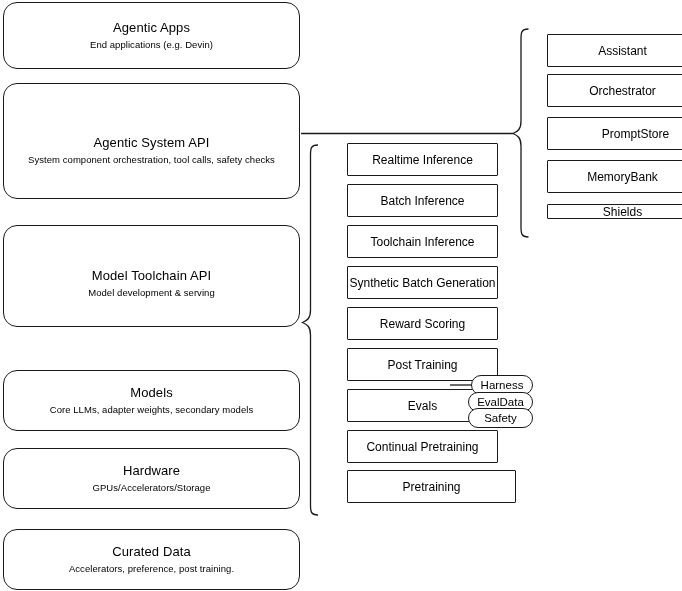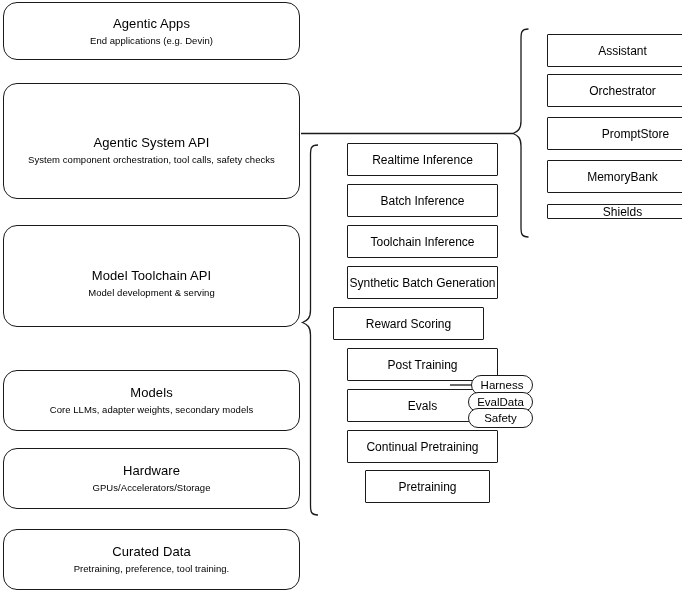--- a/index.html
+++ b/index.html
@@ -119,21 +119,21 @@
              L 310.5 310
              C 310.5 318, 307.5 320.5, 302.5 322.5
              C 307.5 324.5, 310.5 327, 310.5 335
              L 310.5 503
              C 310.5 510.5, 310 515, 318 515"></path>
 
     <line x1="450" y1="385" x2="481" y2="385"></line>
     <line x1="450" y1="418" x2="481" y2="418"></line>
   </svg>
 
-  <div class="box layer-box" style="left:3px; top:2px; width:297px; height:58px;">
+  <div class="box layer-box" style="left:3px; top:2px; width:297px; height:67px;">
     <div class="textwrap">
       <div class="title">Agentic Apps</div>
       <div class="subtitle">End applications (e.g. Devin)</div>
     </div>
   </div>
 
   <div class="box layer-box" style="left:3px; top:83px; width:297px; height:116px;">
     <div class="textwrap" style="margin-top:18px;">
       <div class="title">Agentic System API</div>
       <div class="subtitle">System component orchestration, tool calls, safety checks</div>
@@ -157,49 +157,49 @@
   <div class="box layer-box" style="left:3px; top:448px; width:297px; height:61px;">
     <div class="textwrap">
       <div class="title">Hardware</div>
       <div class="subtitle">GPUs/Accelerators/Storage</div>
     </div>
   </div>
 
   <div class="box layer-box" style="left:3px; top:529px; width:297px; height:61px;">
     <div class="textwrap">
       <div class="title">Curated Data</div>
-      <div class="subtitle">Pretraining, preference, tool training.</div>
+      <div class="subtitle">Accelerators, preference, post training.</div>
     </div>
   </div>
 
   <div class="box item-box" style="left:330px; top:143px; width:151px; height:33px; z-index:3;">
     <span class="label">Realtime Inference</span>
   </div>
   <div class="box item-box" style="left:330px; top:184px; width:151px; height:33px; z-index:3;">
     <span class="label">Batch Inference</span>
   </div>
   <div class="box item-box" style="left:330px; top:225px; width:151px; height:33px; z-index:3;">
     <span class="label">Toolchain Inference</span>
   </div>
   <div class="box item-box" style="left:330px; top:266px; width:151px; height:33px; z-index:3;">
     <span class="label">Synthetic Batch Generation</span>
   </div>
-  <div class="box item-box" style="left:316px; top:307px; width:151px; height:33px; z-index:3;">
+  <div class="box item-box" style="left:330px; top:307px; width:151px; height:33px; z-index:3;">
     <span class="label">Reward Scoring</span>
   </div>
   <div class="box item-box" style="left:330px; top:348px; width:151px; height:33px; z-index:3;">
     <span class="label">Post Training</span>
   </div>
   <div class="box item-box" style="left:330px; top:389px; width:151px; height:33px; z-index:3;">
     <span class="label">Evals</span>
   </div>
   <div class="box item-box" style="left:330px; top:430px; width:151px; height:33px; z-index:3;">
     <span class="label">Continual Pretraining</span>
   </div>
-  <div class="box item-box" style="left:348px; top:470px; width:125px; height:33px; z-index:3;">
+  <div class="box item-box" style="left:330px; top:470px; width:169px; height:33px; z-index:3;">
     <span class="label">Pretraining</span>
   </div>
 
   <div class="pill" style="left:471px; top:375px; width:62px; height:20px;">
     <span>Harness</span>
   </div>
   <div class="pill" style="left:468px; top:392px; width:65px; height:20px;">
     <span>EvalData</span>
   </div>
   <div class="pill" style="left:468px; top:408px; width:65px; height:20px;">

